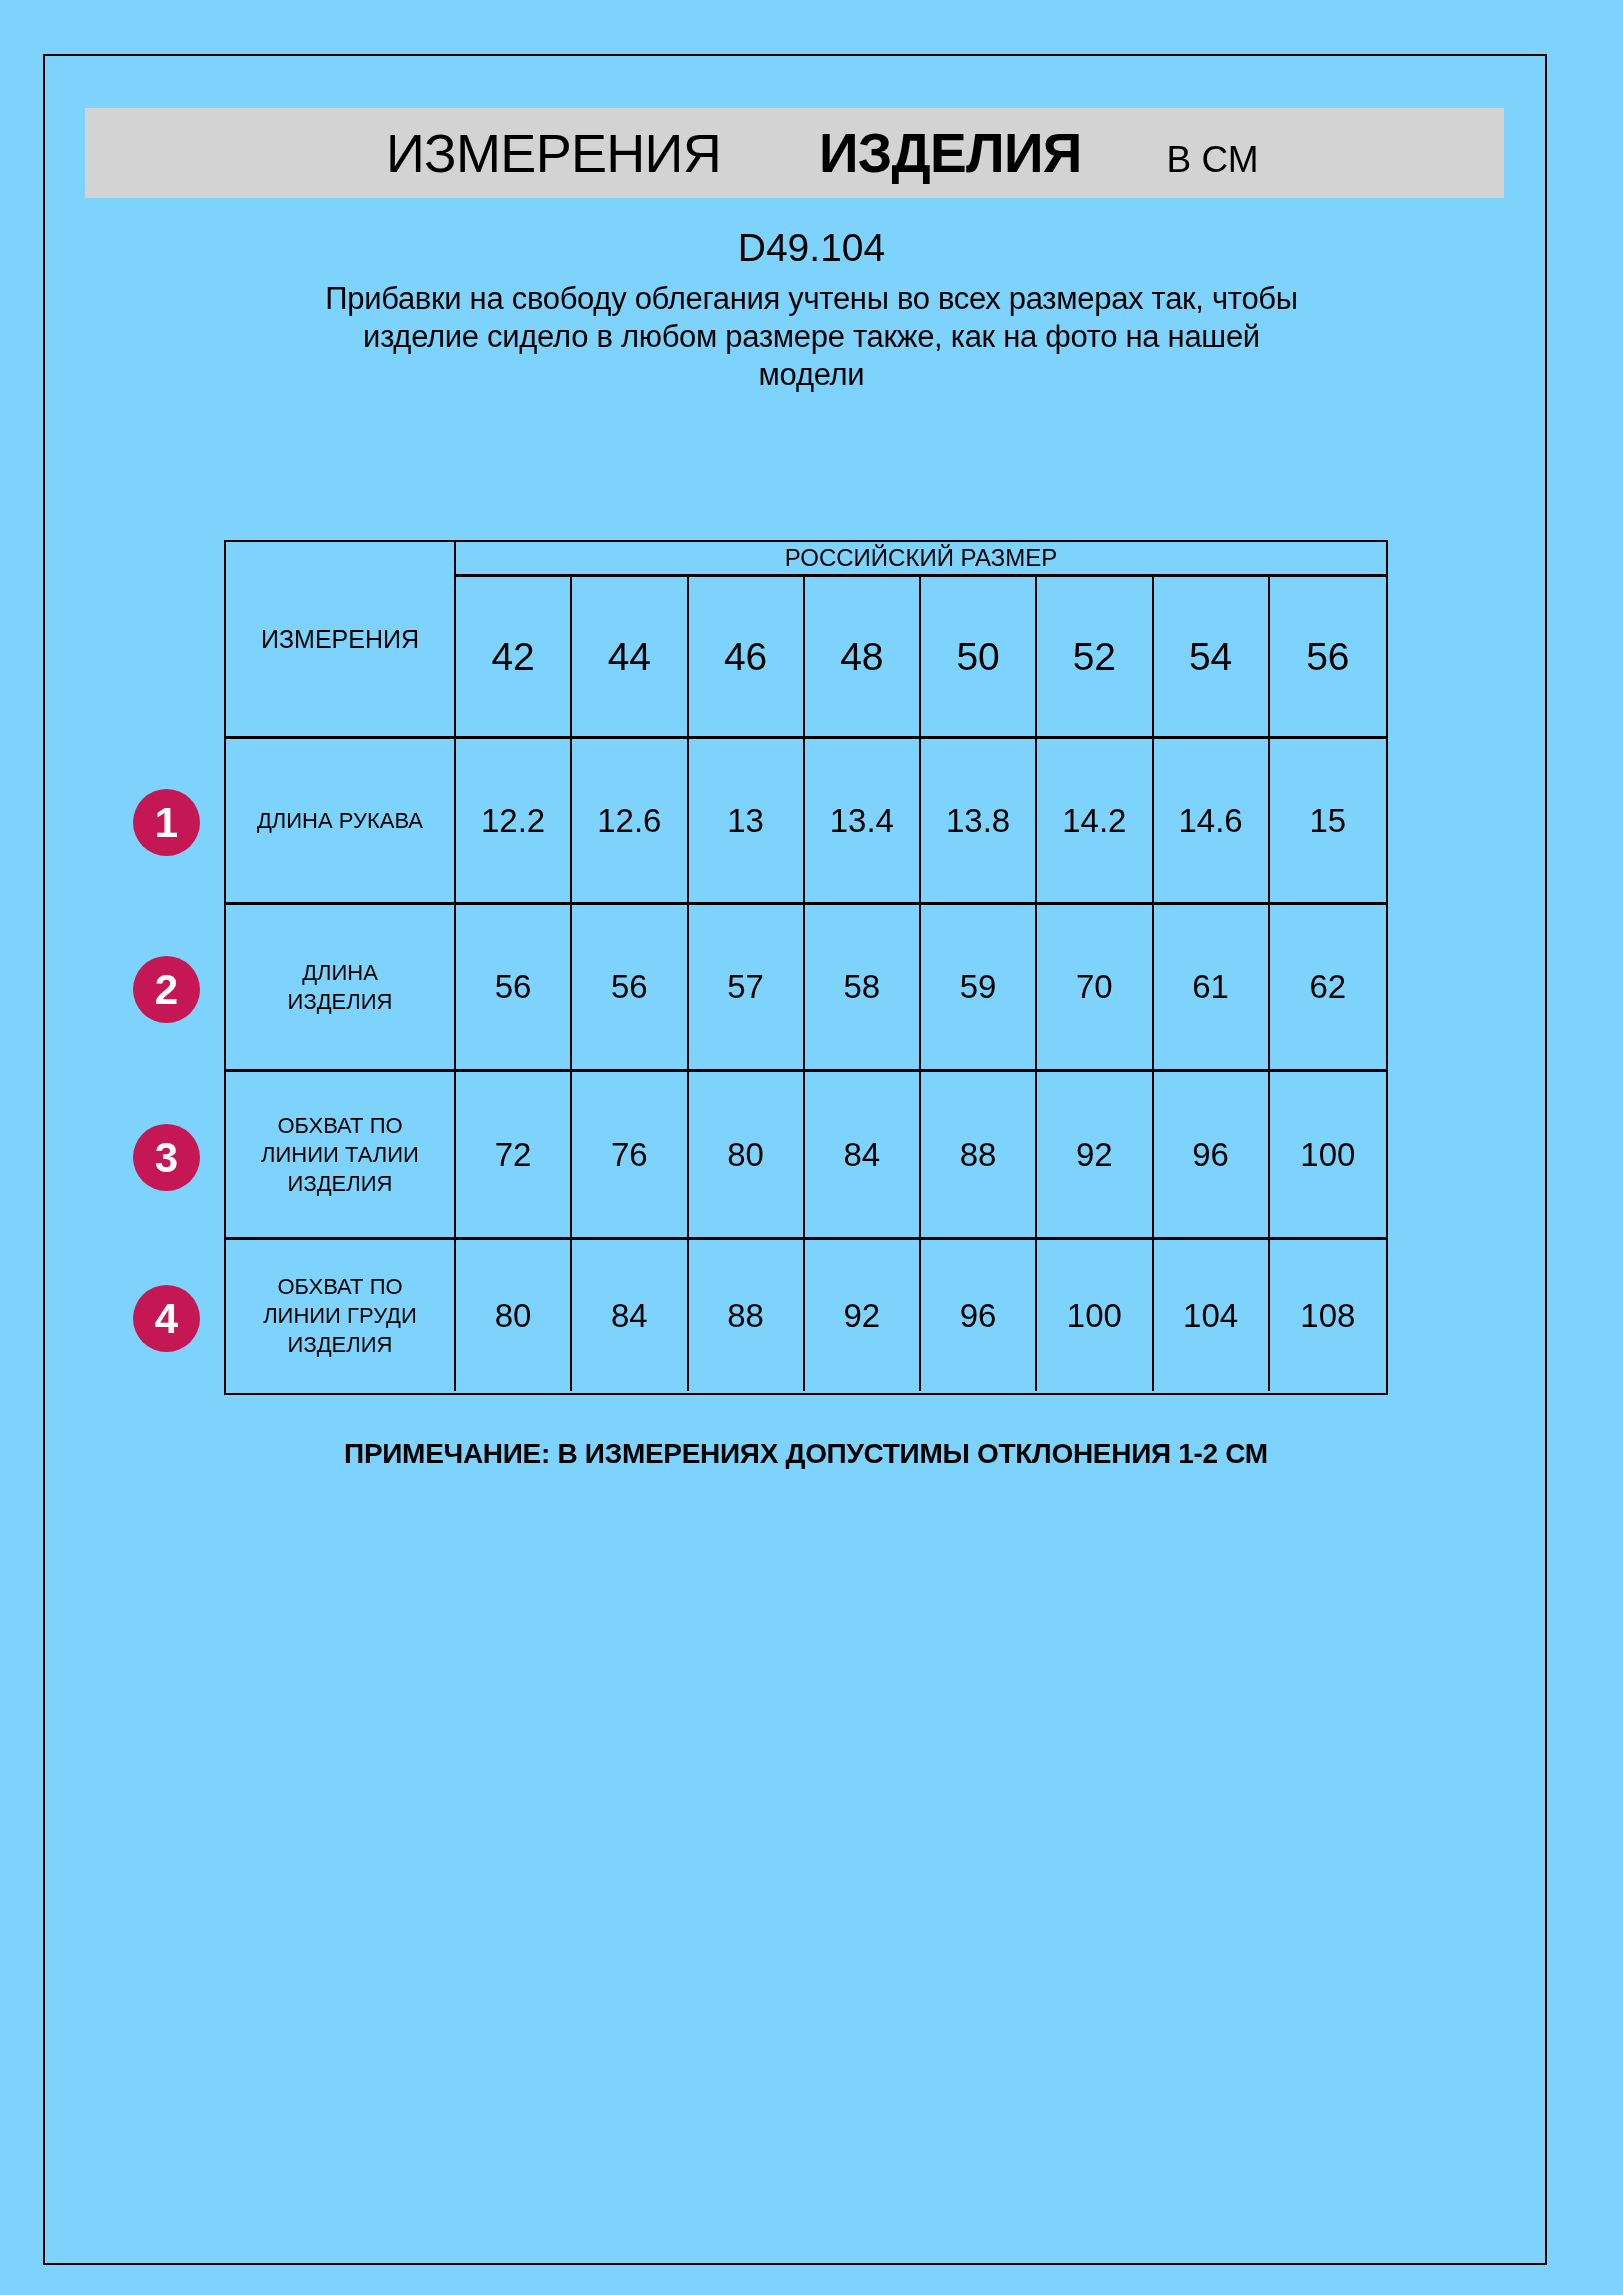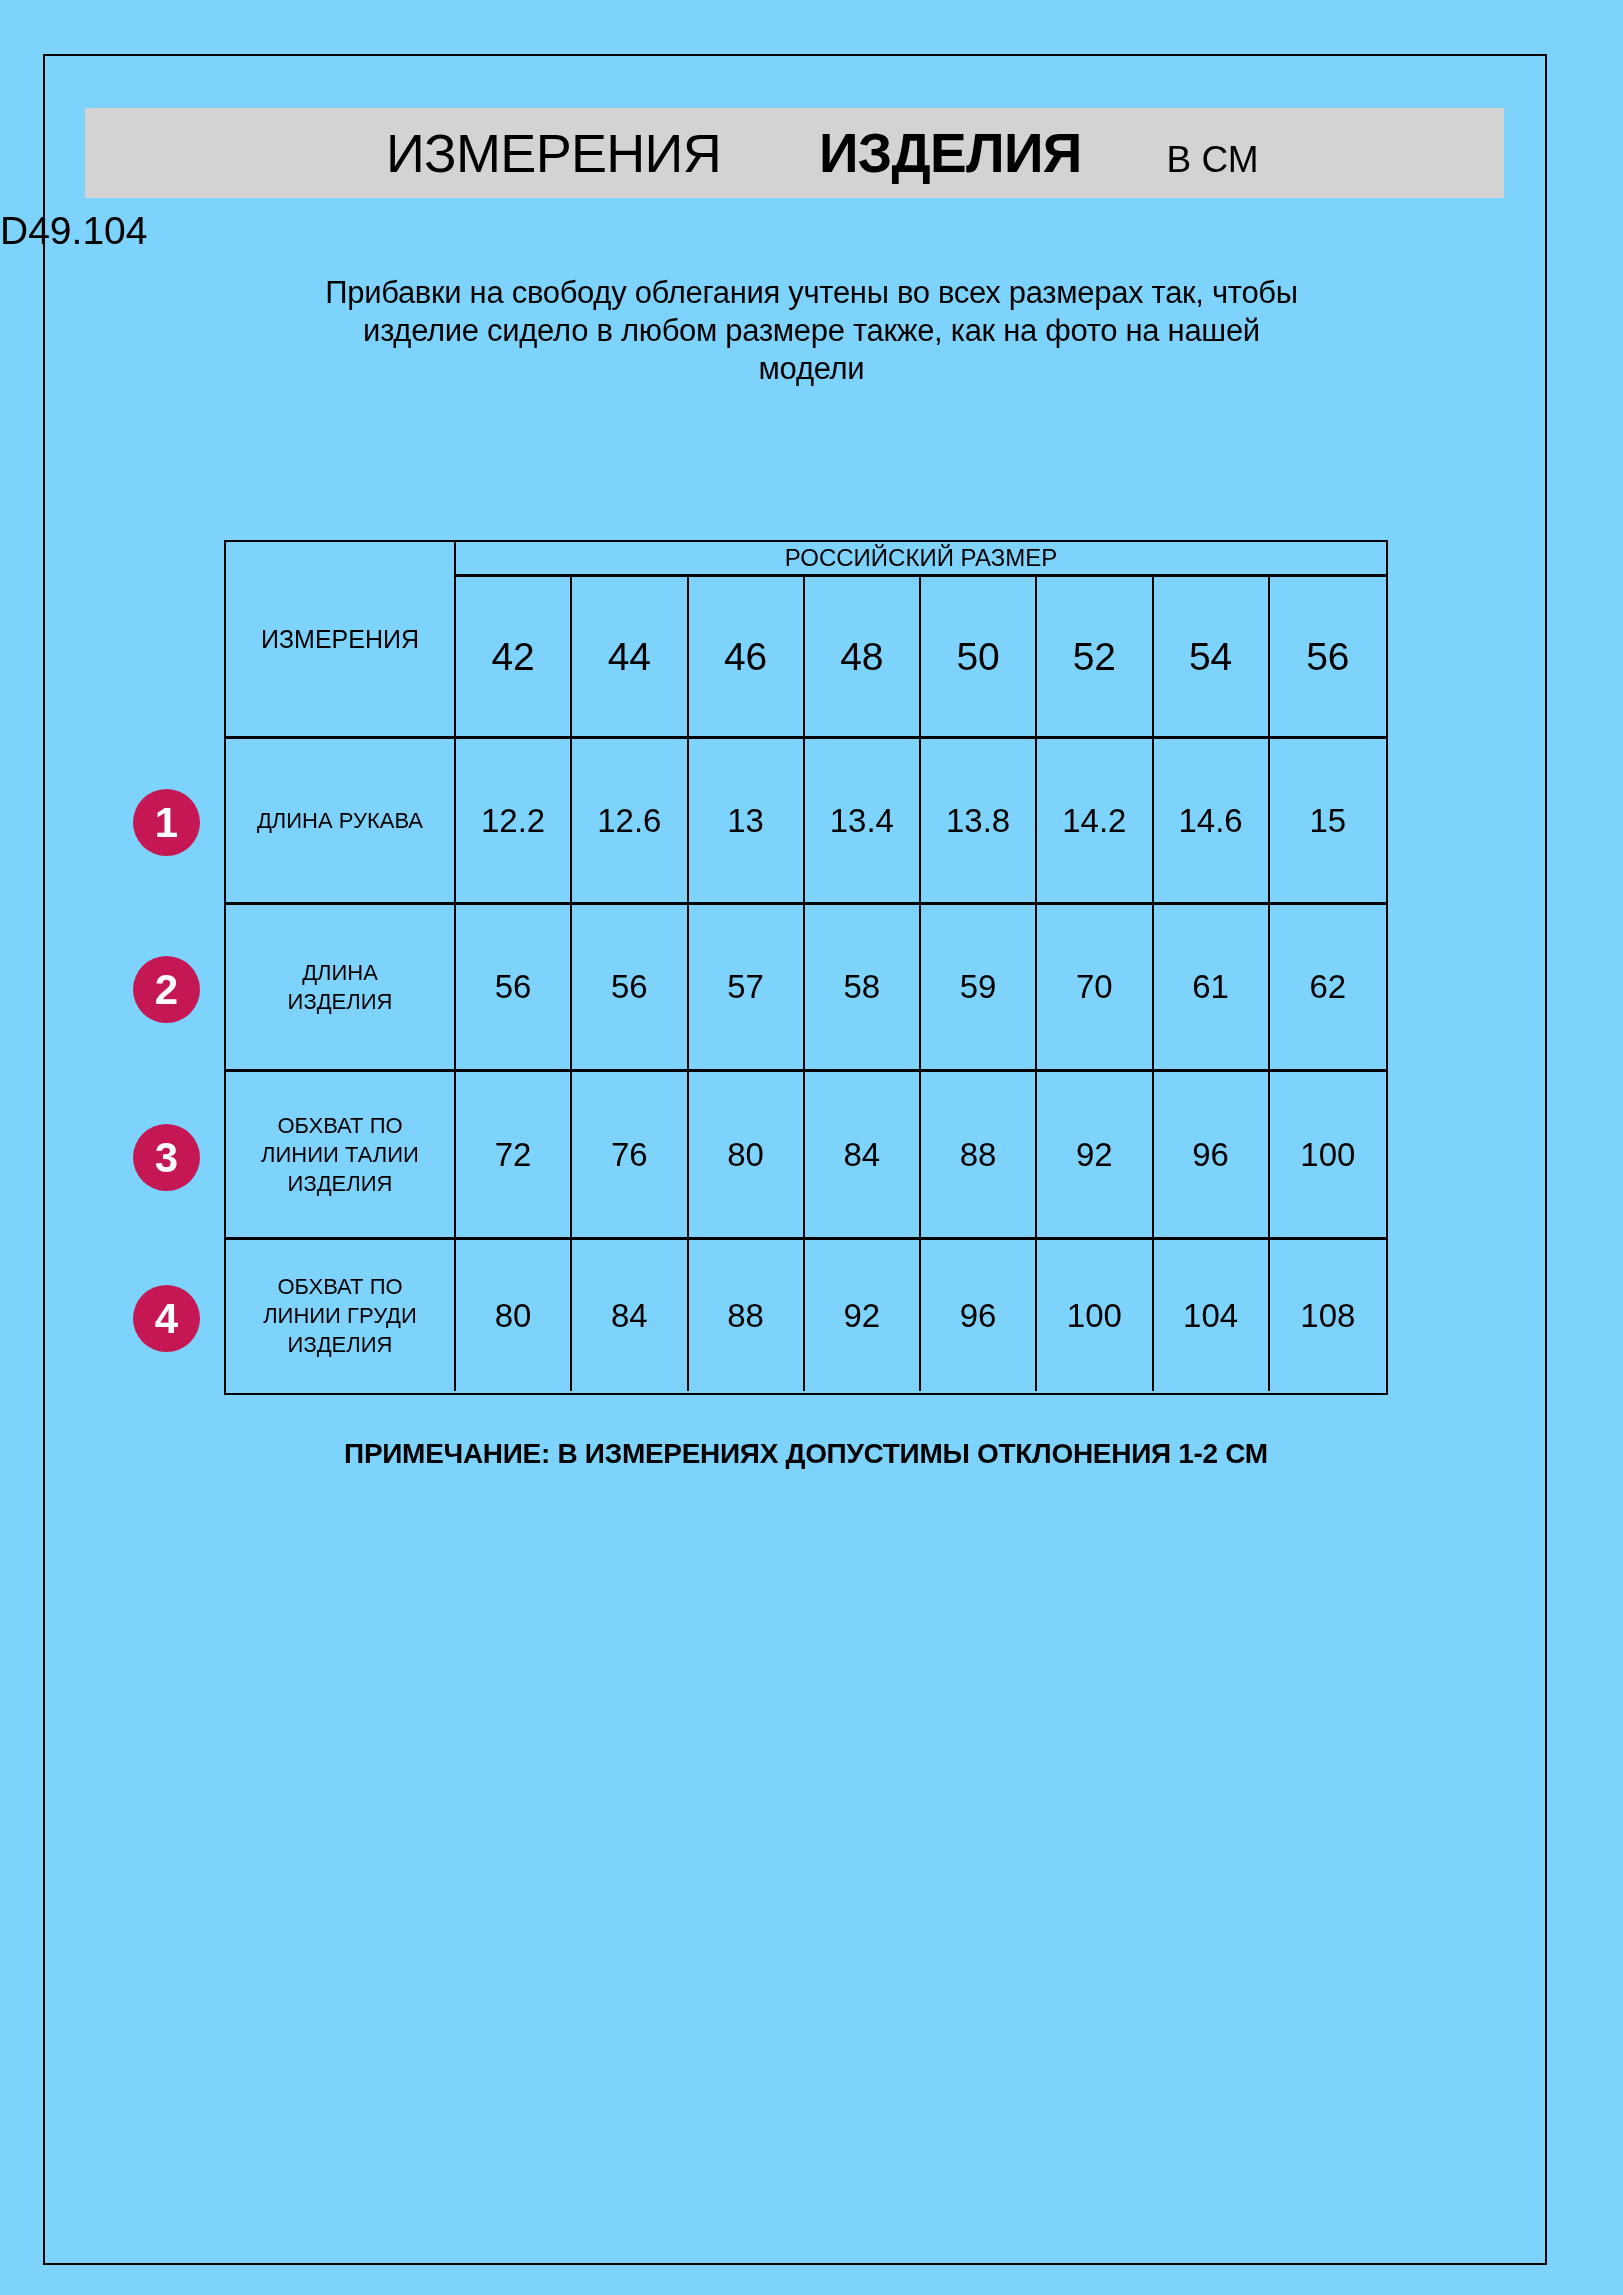--- a/index.html
+++ b/index.html
@@ -23,25 +23,25 @@
     left:85px;top:108px;width:1419px;height:90px;
     background:#D3D3D3;
     display:flex;align-items:baseline;justify-content:flex-start;
     padding-left:301px;box-sizing:border-box;
   }
   .title-main{font-size:54px;font-weight:400;letter-spacing:-0.7px;line-height:90px;}
   .title-bold{font-size:55px;font-weight:700;letter-spacing:-0.7px;margin-left:98px;}
   .title-unit{font-size:37px;font-weight:400;margin-left:85px;}
   
   .model-number{
-    position:absolute;left:0;top:209px;width:100%;
-    text-align:left;font-size:39px;font-weight:400;
+    position:absolute;left:0;top:226px;width:100%;
+    text-align:center;font-size:39px;font-weight:400;
   }
   .description{
-    position:absolute;left:0;top:274px;width:100%;
+    position:absolute;left:0;top:280px;width:100%;
     text-align:center;font-size:31px;line-height:38px;letter-spacing:-0.3px;
   }
   
   .size-table{
     position:absolute;left:224px;top:540px;width:1164px;height:855px;
     border:2.6px solid #000;box-sizing:border-box;
     display:grid;
     grid-template-columns:230px repeat(8,1fr);
     grid-template-rows:35px 162px 166px 167px 168px 151px;
   }

